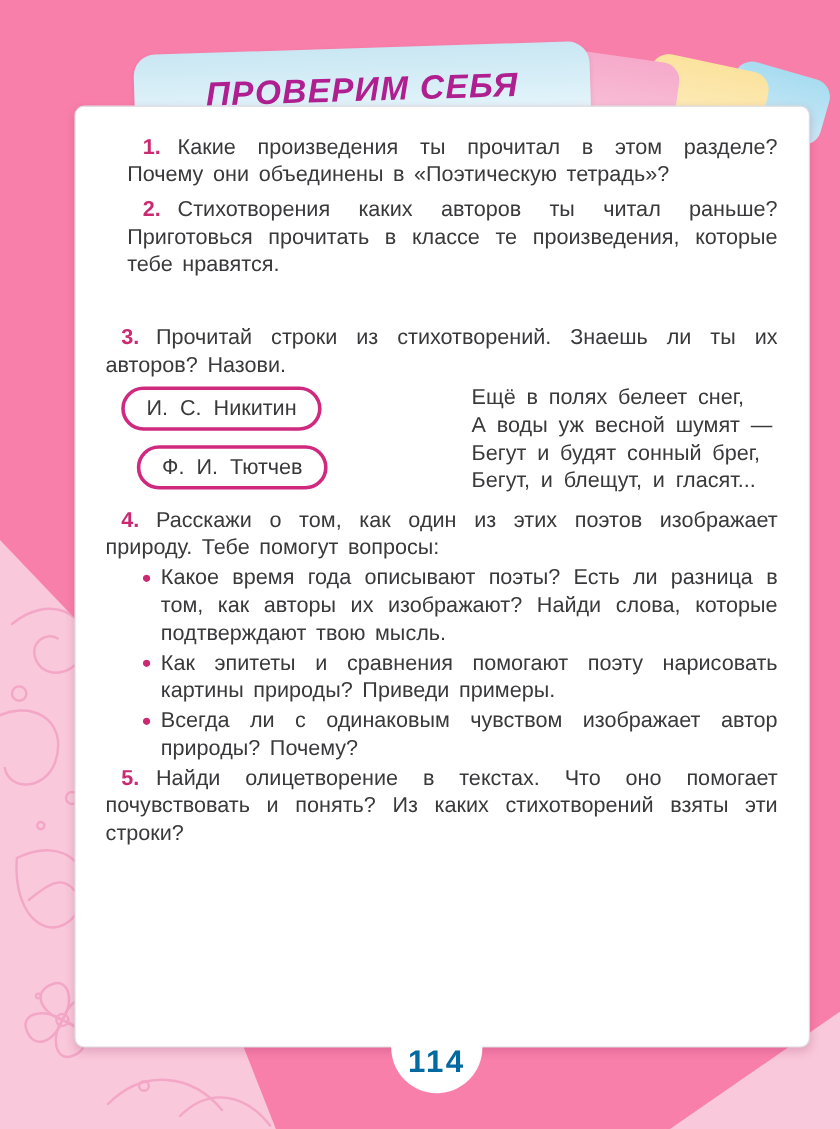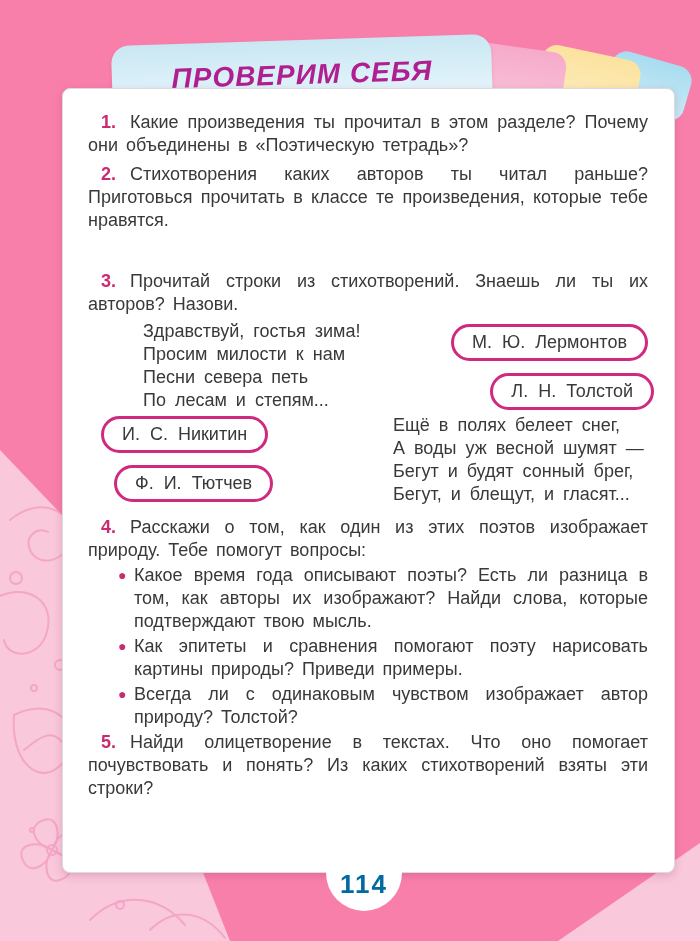--- a/index.html
+++ b/index.html
@@ -57,21 +57,21 @@
     background:#ffffff;border:1px solid #dcdce0;border-radius:8px;
     box-shadow:0 3px 8px rgba(150,40,90,.22);
     box-sizing:border-box;
     padding:22px 26px 0 25px;
   }
   .q{
     margin:0;font-size:18px;line-height:23px;
     text-align:justify;text-indent:13px;word-spacing:3px;
   }
   .q-num{font-weight:bold;color:#cb2a72;margin-right:14px;}
-  .mb6{margin-bottom:6px;} .mb4{margin-bottom:4px;margin-top:38px;}
+  .mb6{margin-bottom:6px;margin-left:18px;} .mb4{margin-bottom:4px;margin-top:38px;}
   .mb2{margin-bottom:2px;} .mb10{margin-bottom:10px;} .mb8{margin-bottom:8px;}
   .poem{
     font-size:18px;line-height:23px;white-space:pre-line;word-spacing:4px;
   }
   .row{display:flex;}
   .row1 .poem{margin-left:55px;flex:1;}
   .boxcol{display:flex;flex-direction:column;}
   .boxcol1{align-items:flex-end;margin-top:4px;gap:12px;}
   .boxcol2{align-items:flex-start;margin-top:2px;gap:12px;flex:1;}
   .author-box{
@@ -146,30 +146,20 @@
   </p>
 
   <p class="q mb6">
     <span class="q-num">2.</span><span>Стихотворения каких авторов ты читал раньше? Приготовься прочитать в классе те произведения, которые тебе нравятся.</span>
   </p>
 
   <p class="q mb4">
     <span class="q-num">3.</span><span>Прочитай строки из стихотворений. Знаешь ли ты их авторов? Назови.</span>
   </p>
 
-  <div class="row row1 mb2">
-    <div class="poem">Здравствуй, гостья зима!
-Просим милости к нам
-Песни севера петь
-По лесам и степям...</div>
-    <div class="boxcol boxcol1">
-      <span class="author-box">М. Ю. Лермонтов</span>
-      <span class="author-box shift-right">Л. Н. Толстой</span>
-    </div>
-  </div>
 
   <div class="row mb10">
     <div class="boxcol boxcol2">
       <span class="author-box m-l13">И. С. Никитин</span>
       <span class="author-box m-l26">Ф. И. Тютчев</span>
     </div>
     <div class="poem poem-spring">Ещё в полях белеет снег,
 А воды уж весной шумят —
 Бегут и будят сонный брег,
 Бегут, и блещут, и гласят...</div>
@@ -179,21 +169,21 @@
     <span class="q-num">4.</span><span>Расскажи о том, как один из этих поэтов изображает природу. Тебе помогут вопросы:</span>
   </p>
   <ul class="bullets mb10">
     <li>
       <span class="bullet-dot">●</span><span>Какое время года описывают поэты? Есть ли разница в том, как авторы их изображают? Найди слова, которые подтверждают твою мысль.</span>
     </li>
     <li>
       <span class="bullet-dot">●</span><span>Как эпитеты и сравнения помогают поэту нарисовать картины природы? Приведи примеры.</span>
     </li>
     <li>
-      <span class="bullet-dot">●</span><span>Всегда ли с одинаковым чувством изображает автор природу? Толстой?</span>
+      <span class="bullet-dot">●</span><span>Всегда ли с одинаковым чувством изображает автор природы? Почему?</span>
     </li>
   </ul>
 
   <p class="q mb8">
     <span class="q-num">5.</span><span>Найди олицетворение в текстах. Что оно помогает почувствовать и понять? Из каких стихотворений взяты эти строки?</span>
   </p>
 
 
 </div>
 

